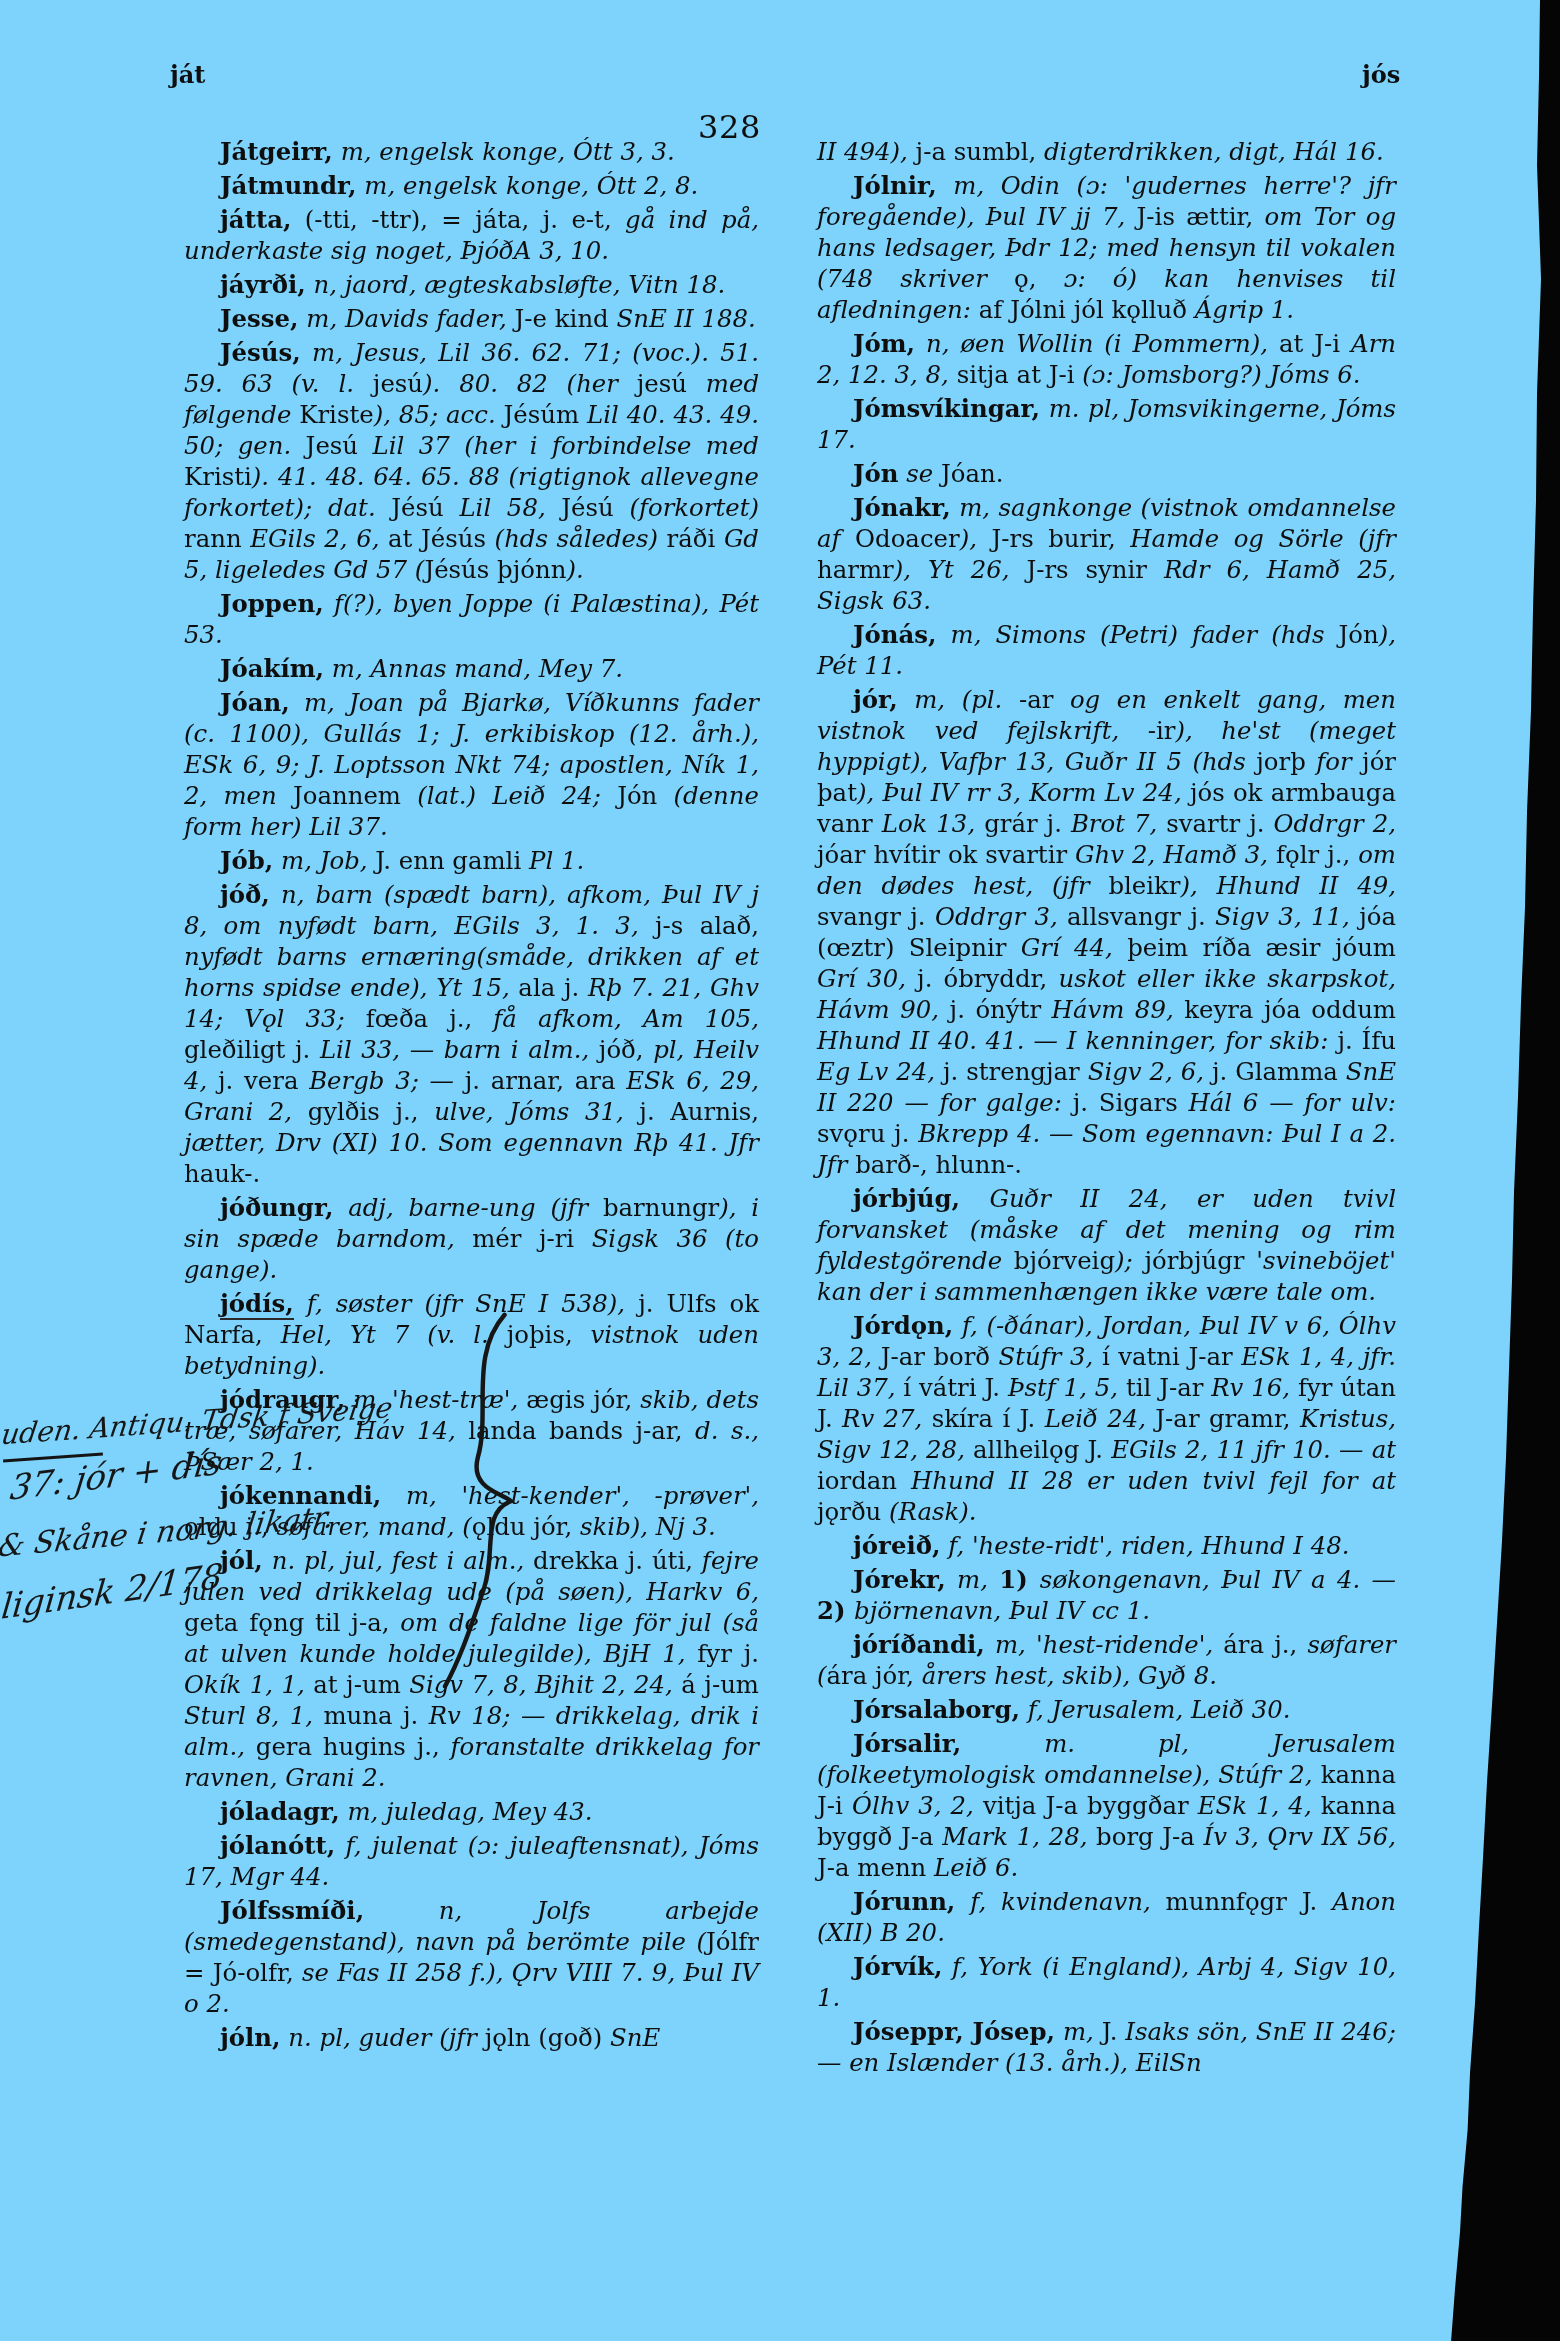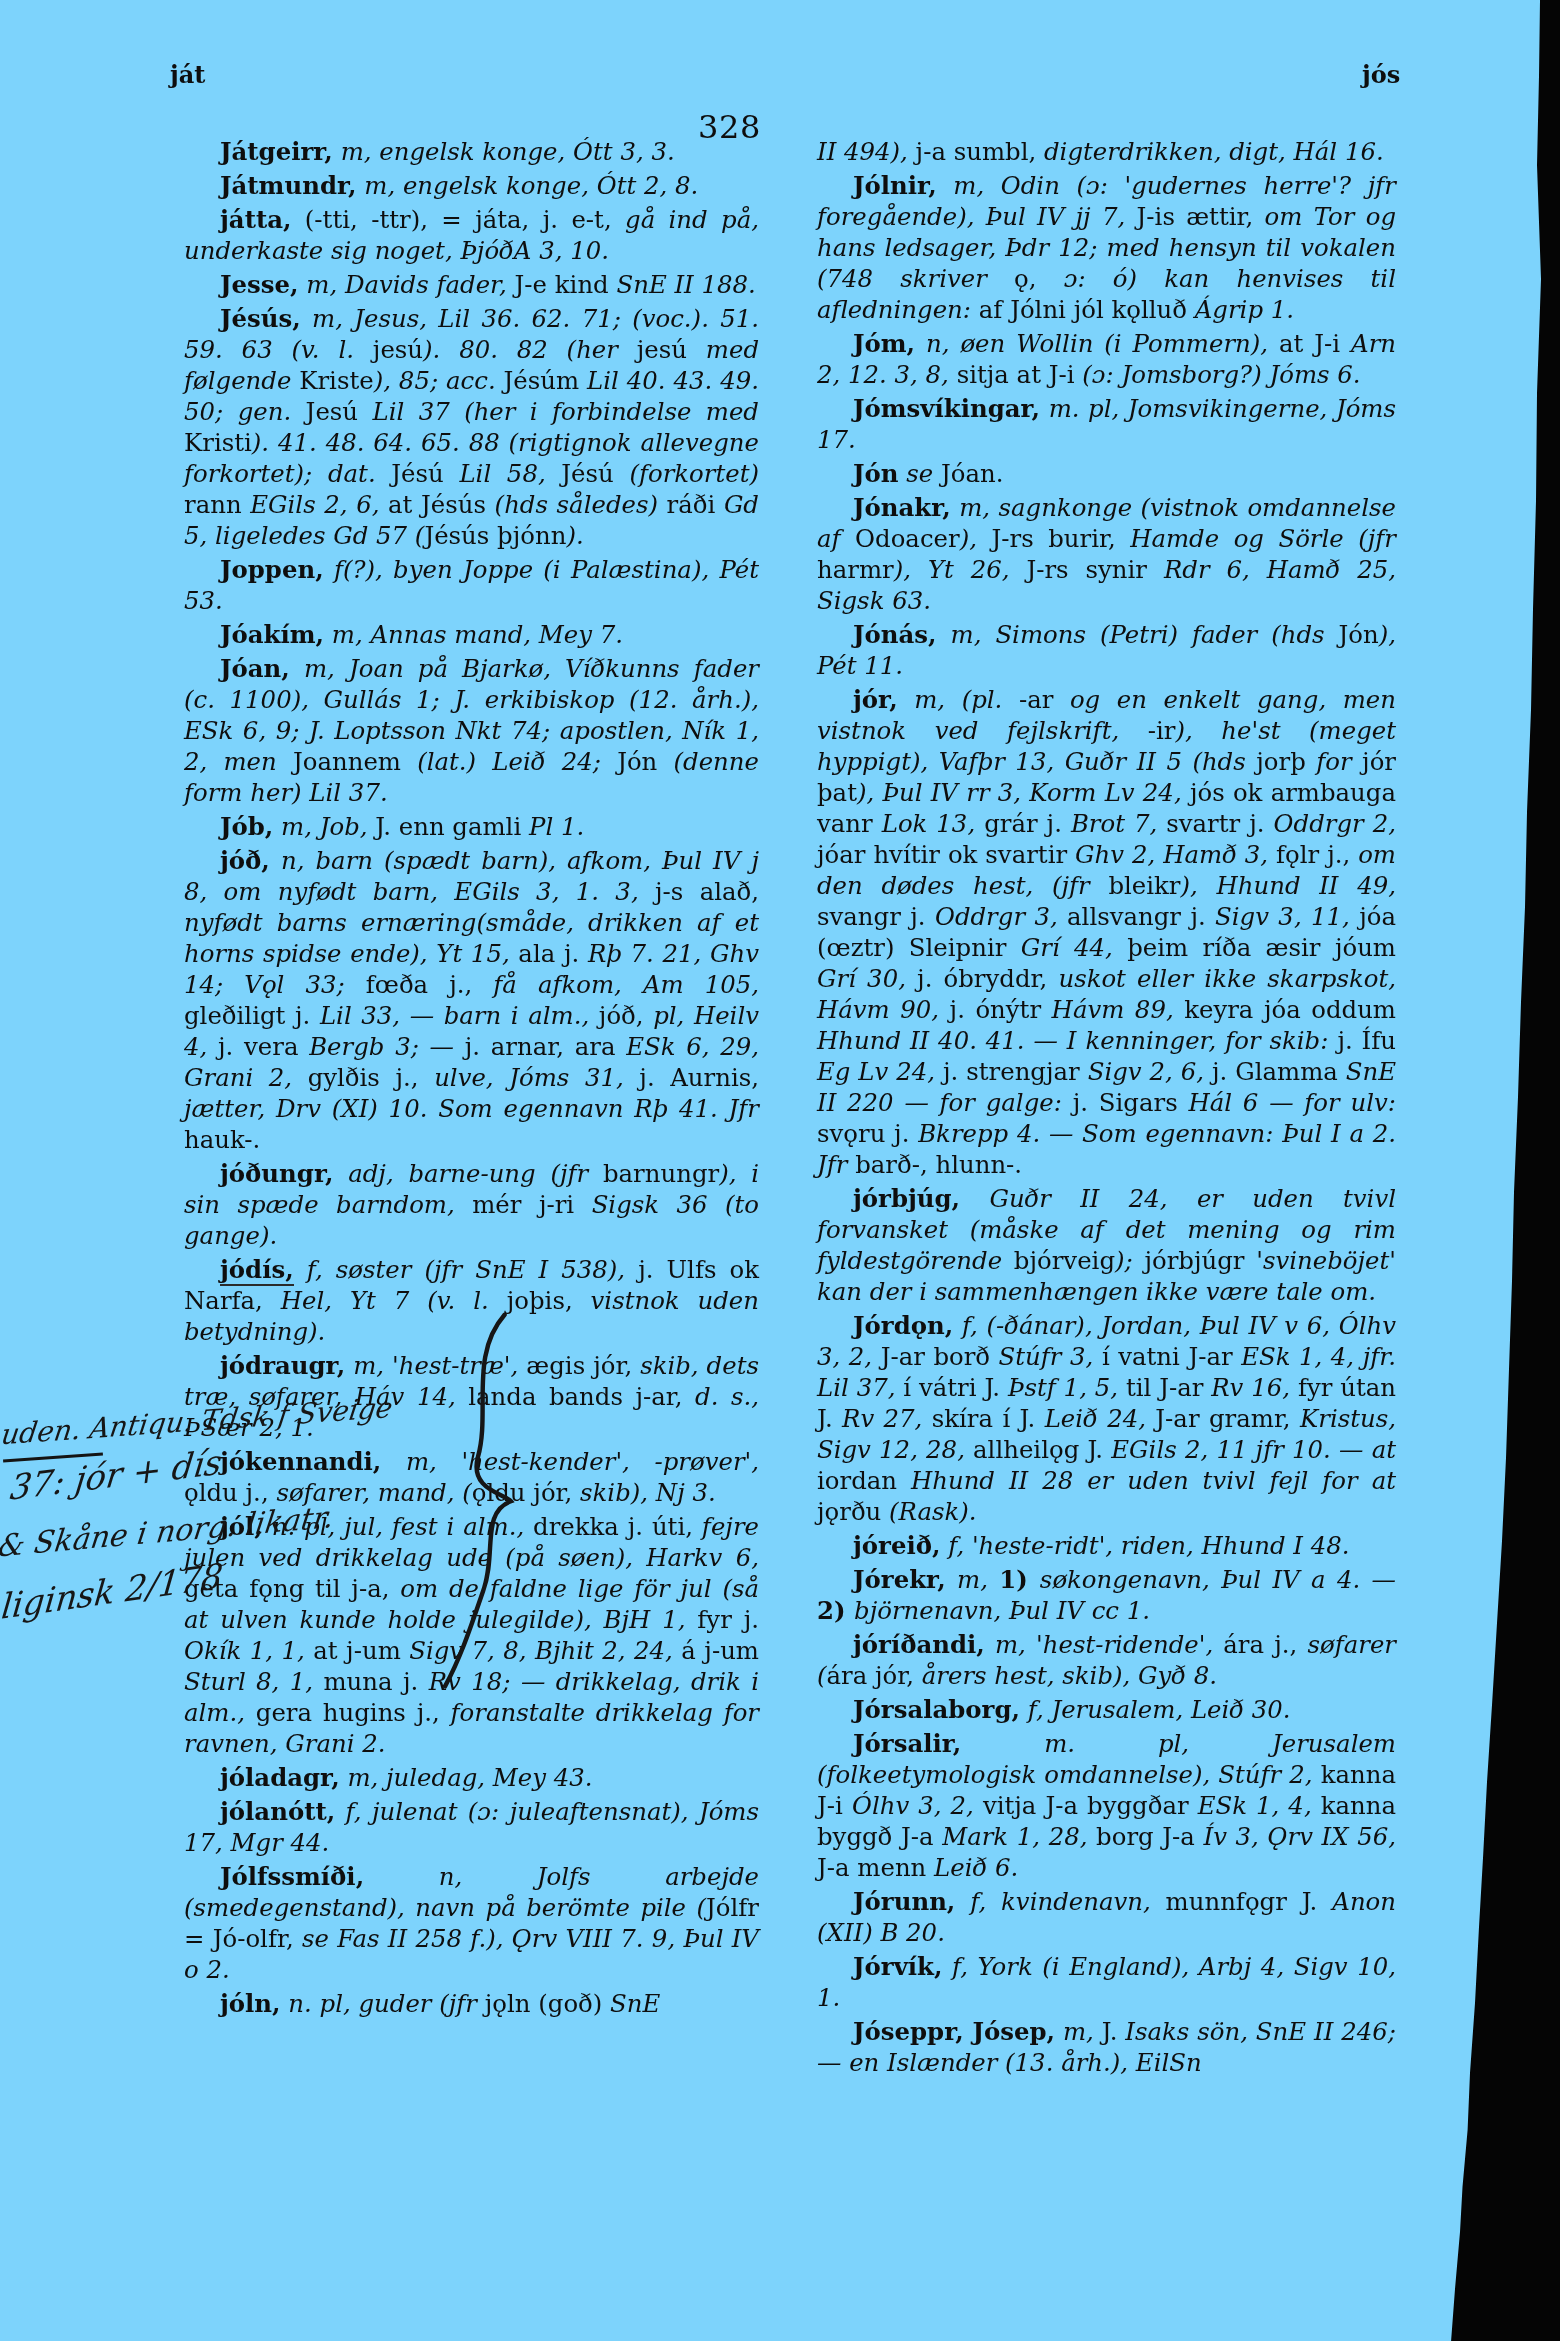--- a/index.html
+++ b/index.html
@@ -69,20 +69,21 @@
   <div class="running-head catchword catchword-left">ját</div>
 
   <div class="running-head page-number" style="position:absolute;">328</div>
 
   <div class="running-head catchword catchword-right">jós</div>
 
   <div class="col col-left" id="col-left">
       <p class="entry"><span class="seg-b">Játgeirr,</span><span class="seg-i"> m, engelsk konge, Ótt 3, 3.</span></p>
       <p class="entry"><span class="seg-b">Játmundr,</span><span class="seg-i"> m, engelsk konge, Ótt 2, 8.</span></p>
       <p class="entry"><span class="seg-b">játta,</span><span class="seg-r"> (-tti, -ttr), = játa, j. e-t, </span><span class="seg-i">gå ind på, underkaste sig noget, ÞjóðA 3, 10.</span></p>
+      <p class="entry"><span class="seg-b">jáyrði,</span><span class="seg-i"> n, jaord, ægteskabsløfte, Vitn 18.</span></p>
       <p class="entry"><span class="seg-b">Jesse,</span><span class="seg-i"> m, Davids fader, </span><span class="seg-r">J-e kind </span><span class="seg-i">SnE II 188.</span></p>
       <p class="entry"><span class="seg-b">Jésús,</span><span class="seg-i"> m, Jesus, Lil 36. 62. 71; (voc.). 51. 59. 63 (v. l. </span><span class="seg-r">jesú</span><span class="seg-i">). 80. 82 (her </span><span class="seg-r">jesú</span><span class="seg-i"> med følgende </span><span class="seg-r">Kriste</span><span class="seg-i">), 85; acc. </span><span class="seg-r">Jésúm </span><span class="seg-i">Lil 40. 43. 49. 50; gen. </span><span class="seg-r">Jesú </span><span class="seg-i">Lil 37 (her i forbindelse med </span><span class="seg-r">Kristi</span><span class="seg-i">). 41. 48. 64. 65. 88 (rigtignok allevegne forkortet); dat. </span><span class="seg-r">Jésú </span><span class="seg-i">Lil 58, </span><span class="seg-r">Jésú </span><span class="seg-i">(forkortet) </span><span class="seg-r">rann </span><span class="seg-i">EGils 2, 6, </span><span class="seg-r">at Jésús </span><span class="seg-i">(hds således) </span><span class="seg-r">ráði </span><span class="seg-i">Gd 5, ligeledes Gd 57 (</span><span class="seg-r">Jésús þjónn</span><span class="seg-i">).</span></p>
       <p class="entry"><span class="seg-b">Joppen,</span><span class="seg-i"> f(?), byen Joppe (i Palæstina), Pét 53.</span></p>
       <p class="entry"><span class="seg-b">Jóakím,</span><span class="seg-i"> m, Annas mand, Mey 7.</span></p>
       <p class="entry"><span class="seg-b">Jóan,</span><span class="seg-i"> m, Joan på Bjarkø, Víðkunns fader (c. 1100), Gullás 1; J. erkibiskop (12. årh.), ESk 6, 9; J. Loptsson Nkt 74; apostlen, Ník 1, 2, men </span><span class="seg-r">Joannem </span><span class="seg-i">(lat.) Leið 24; </span><span class="seg-r">Jón </span><span class="seg-i">(denne form her) Lil 37.</span></p>
       <p class="entry"><span class="seg-b">Jób,</span><span class="seg-i"> m, Job, </span><span class="seg-r">J. enn gamli </span><span class="seg-i">Pl 1.</span></p>
       <p class="entry"><span class="seg-b">jóð,</span><span class="seg-i"> n, barn (spædt barn), afkom, Þul IV j 8, om nyfødt barn, EGils 3, 1. 3, </span><span class="seg-r">j-s alað, </span><span class="seg-i">nyfødt barns ernæring(småde, drikken af et horns spidse ende), Yt 15, </span><span class="seg-r">ala j. </span><span class="seg-i">Rþ 7. 21, Ghv 14; Vǫl 33; </span><span class="seg-r">fœða j., </span><span class="seg-i">få afkom, Am 105, </span><span class="seg-r">gleðiligt j. </span><span class="seg-i">Lil 33, — barn i alm., </span><span class="seg-r">jóð, </span><span class="seg-i">pl, Heilv 4, </span><span class="seg-r">j. vera </span><span class="seg-i">Bergb 3; — </span><span class="seg-r">j. arnar, ara </span><span class="seg-i">ESk 6, 29, Grani 2, </span><span class="seg-r">gylðis j., </span><span class="seg-i">ulve, Jóms 31, </span><span class="seg-r">j. Aurnis, </span><span class="seg-i">jætter, Drv (XI) 10. Som egennavn Rþ 41. Jfr </span><span class="seg-r">hauk-.</span></p>
       <p class="entry"><span class="seg-b">jóðungr,</span><span class="seg-i"> adj, barne-ung (jfr </span><span class="seg-r">barnungr</span><span class="seg-i">), i sin spæde barndom, </span><span class="seg-r">mér j-ri </span><span class="seg-i">Sigsk 36 (to gange).</span></p>
       <p class="entry"><span class="seg-bu">jódís,</span><span class="seg-i"> f, søster (jfr SnE I 538), </span><span class="seg-r">j. Ulfs ok Narfa, </span><span class="seg-i">Hel, Yt 7 (v. l. </span><span class="seg-r">joþis, </span><span class="seg-i">vistnok uden betydning).</span></p>
       <p class="entry"><span class="seg-b">jódraugr,</span><span class="seg-i"> m, 'hest-træ', </span><span class="seg-r">ægis jór, </span><span class="seg-i">skib, dets træ, søfarer, Háv 14, </span><span class="seg-r">landa bands j-ar, </span><span class="seg-i">d. s., ÞSær 2, 1.</span></p>

